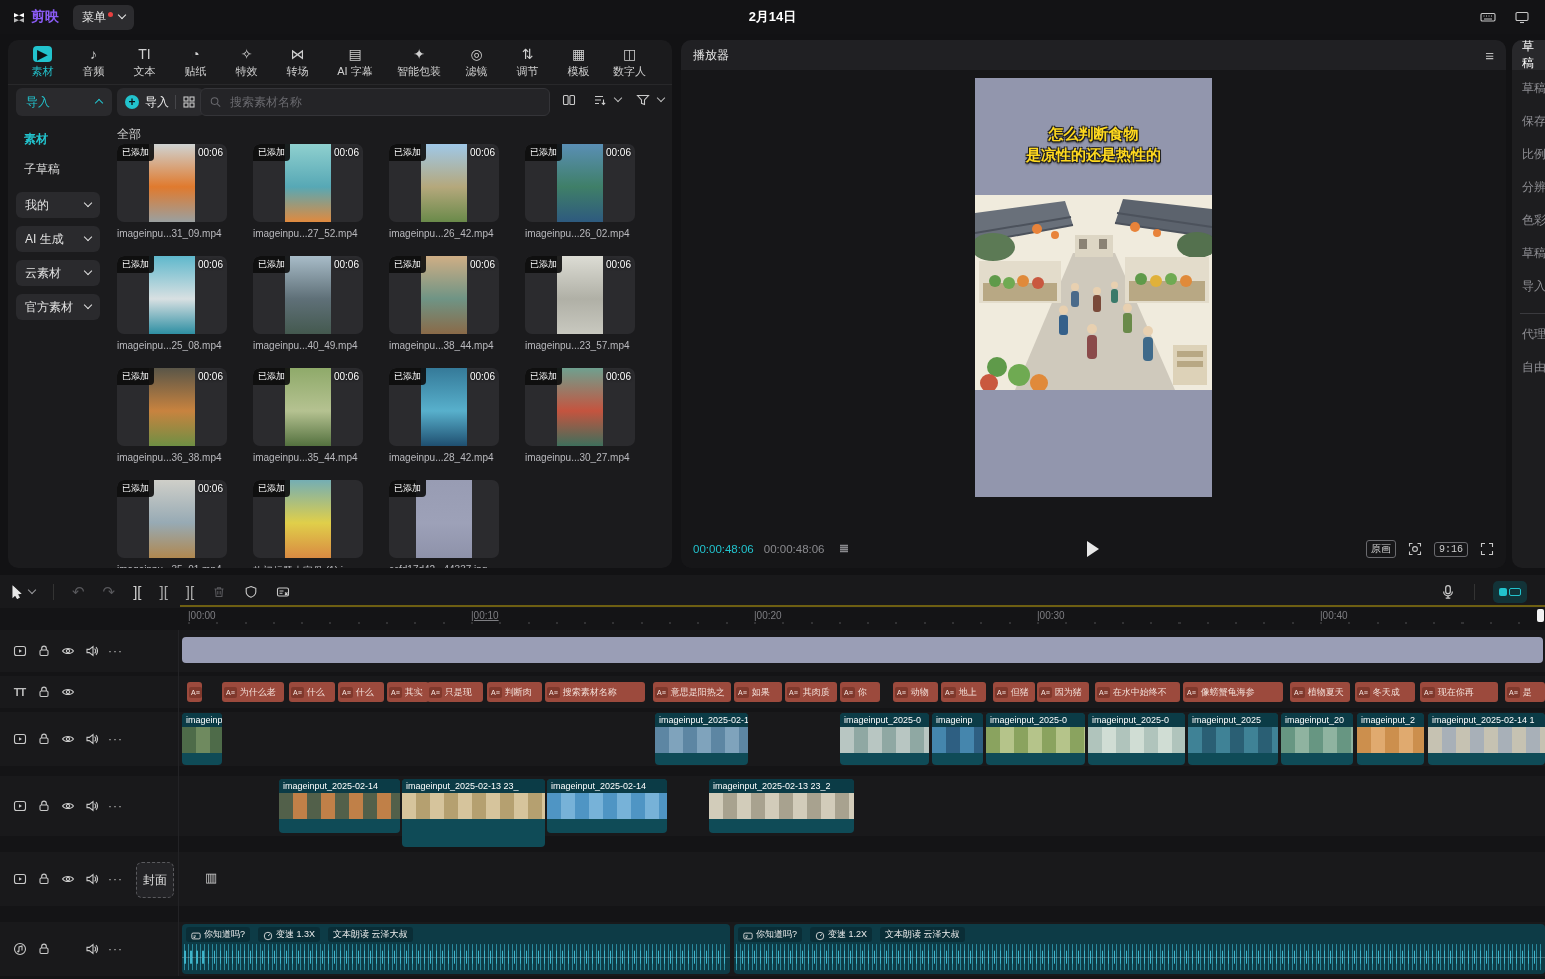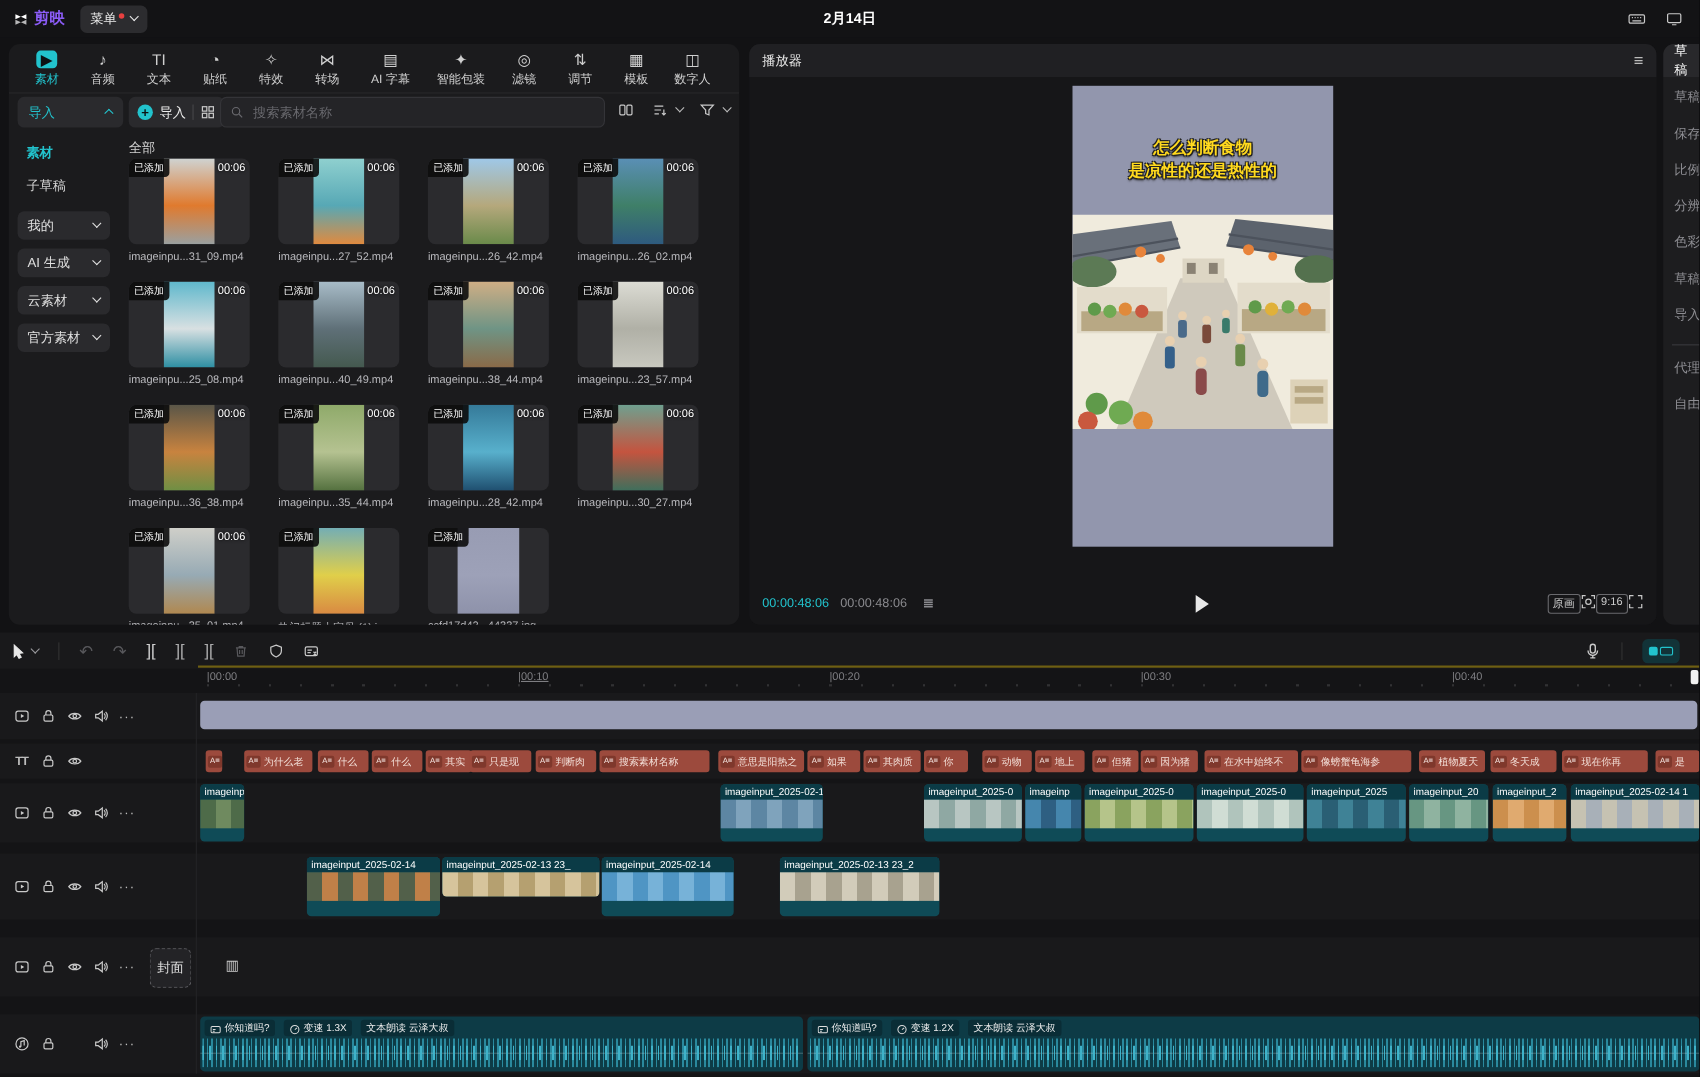--- a/index.html
+++ b/index.html
@@ -53,21 +53,21 @@
 
   
   #player{left:681px;top:40px;width:825px;height:528px;background:#161618;border-radius:10px;overflow:hidden;}
   #player-head{height:30px;background:#202023;display:flex;align-items:center;justify-content:space-between;padding:0 12px;color:#e8e8e8;font-size:12px;}
   #preview{position:absolute;left:294px;top:38px;width:237px;height:419px;background:#9296ad;}
   .cap{position:absolute;left:0;width:100%;text-align:center;color:#ffd91e;font-weight:bold;font-size:15px;text-shadow:-1px -1px 0 #222,1px -1px 0 #222,-1px 1px 0 #222,1px 1px 0 #222,0 2px 2px #222;}
   #pcontrols{position:absolute;left:0;bottom:0;width:825px;height:38px;display:flex;align-items:center;padding:0 12px;box-sizing:border-box;background:#161618;}
   #tc-cur{color:#22c3cd;font-size:11.5px;}
   #tc-tot{color:#8a8a8e;font-size:11.5px;margin-left:10px;}
   #play-btn{position:absolute;left:406px;top:11px;width:0;height:0;border-left:12px solid #e8e8e8;border-top:8px solid transparent;border-bottom:8px solid transparent;}
-  #pc-right{margin-left:auto;display:flex;}
+  #pc-right{margin-left:auto;display:flex;align-items:center;gap:12px;font-family:Liberation Mono, monospace;}
   .pc-box{border:1px solid #6a6a6e;border-radius:3px;color:#cfcfcf;font-size:10px;padding:1px 4px;}
 
   
   #right-panel{left:1512px;top:40px;width:33px;height:528px;background:#1d1d1f;border-radius:10px 0 0 10px;overflow:hidden;}
   #rp-head{height:30px;background:#28282b;color:#fff;display:flex;align-items:center;padding-left:10px;font-size:12px;}
   .rp-item{color:#8e8e93;font-size:12px;padding:10px 0 0 10px;height:23px;white-space:nowrap;}
   .rp-div{margin:12px 0 2px 8px;width:40px;border-top:1px solid #3a3a3e;}
 
   
   #timeline{left:0;top:575px;width:1545px;height:404px;background:#141416;}
@@ -884,21 +884,21 @@
           <div class="vclip" style="left: 1248px; width: 117px; height: 52px;">
             <div class="vname">imageinput_2025-02-14 1</div>
             <div class="vthumb" style="background: repeating-linear-gradient(90deg, rgb(198, 194, 178) 0px, rgb(198, 194, 178) 14px, rgb(168, 176, 184) 14px, rgb(168, 176, 184) 28px);"></div>
           </div>
         </div>
       <div class="abs" id="row-overlay" style="top:204px">
           <div class="vclip" style="left: 99px; width: 121px; height: 54px;">
             <div class="vname">imageinput_2025-02-14</div>
             <div class="vthumb" style="background: repeating-linear-gradient(90deg, rgb(82, 96, 74) 0px, rgb(82, 96, 74) 14px, rgb(192, 128, 72) 14px, rgb(192, 128, 72) 28px);"></div>
           </div>
-          <div class="vclip" style="left: 222px; width: 143px; height: 36px;">
+          <div class="vclip" style="left: 222px; width: 143px; height: 68px;">
             <div class="vname">imageinput_2025-02-13 23_</div>
             <div class="vthumb" style="background: repeating-linear-gradient(90deg, rgb(214, 196, 156) 0px, rgb(214, 196, 156) 14px, rgb(181, 160, 112) 14px, rgb(181, 160, 112) 28px);"></div>
           </div>
           <div class="vclip" style="left: 367px; width: 120px; height: 54px;">
             <div class="vname">imageinput_2025-02-14</div>
             <div class="vthumb" style="background: repeating-linear-gradient(90deg, rgb(79, 149, 196) 0px, rgb(79, 149, 196) 14px, rgb(119, 178, 216) 14px, rgb(119, 178, 216) 28px);"></div>
           </div>
           <div class="vclip" style="left: 529px; width: 145px; height: 54px;">
             <div class="vname">imageinput_2025-02-13 23_2</div>
             <div class="vthumb" style="background: repeating-linear-gradient(90deg, rgb(210, 204, 186) 0px, rgb(210, 204, 186) 14px, rgb(168, 162, 143) 14px, rgb(168, 162, 143) 28px);"></div>

